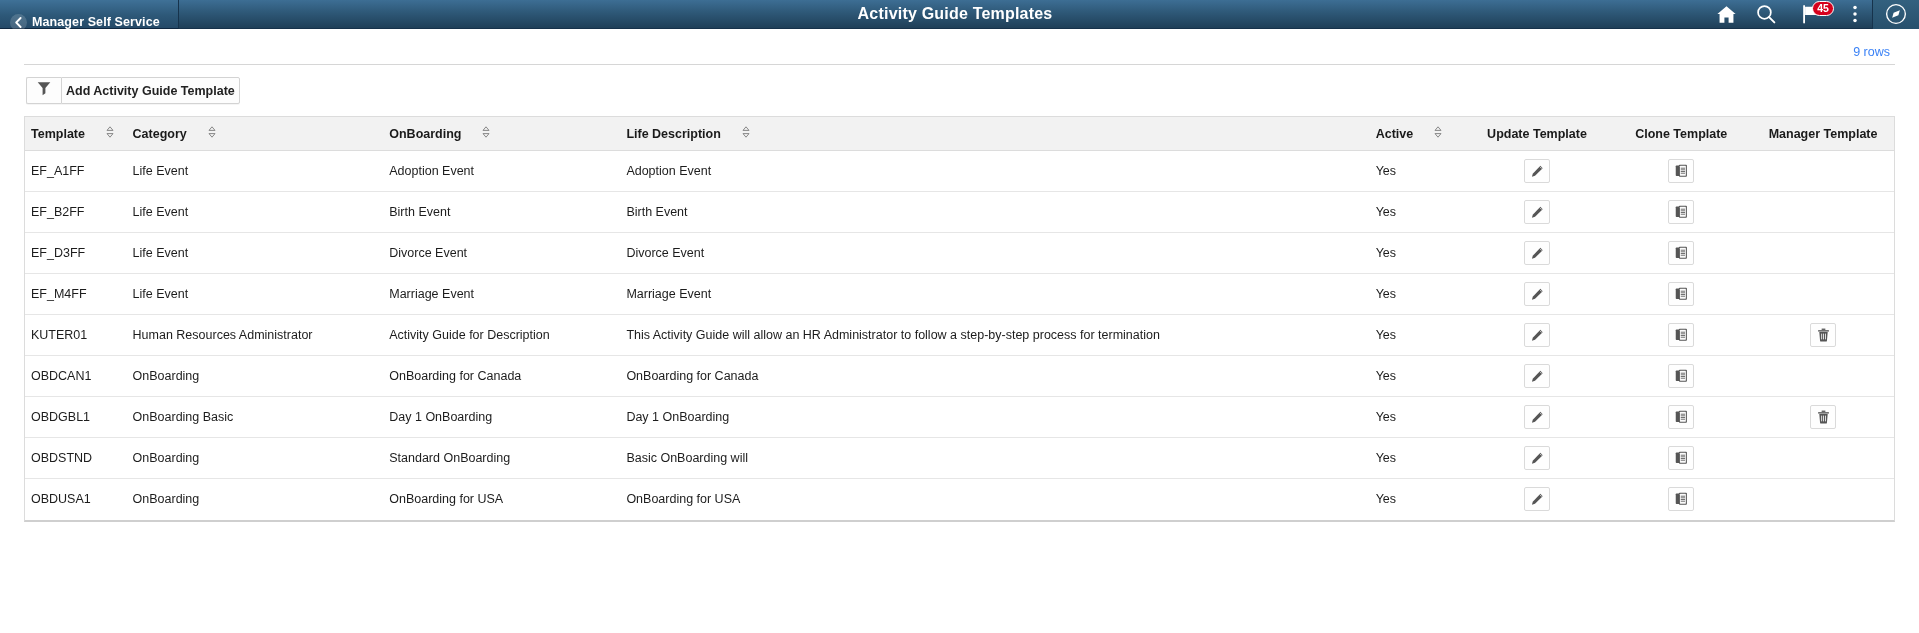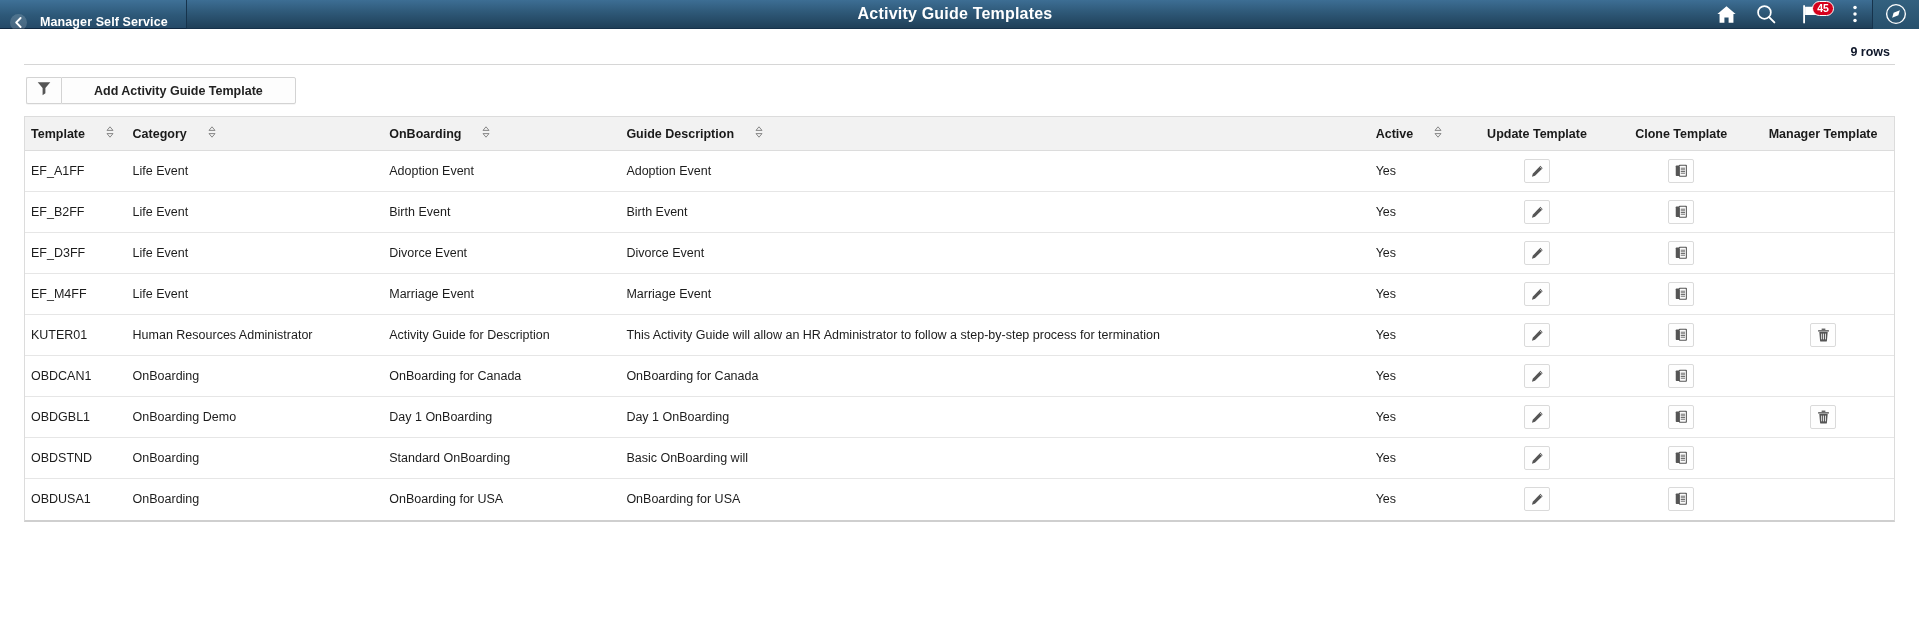--- a/index.html
+++ b/index.html
@@ -17,21 +17,21 @@
     height: 29px;
     width: 1919px;
     background: linear-gradient(180deg, #3d6e94 0%, #2e5877 45%, #1f3f58 100%);
     display: flex;
     align-items: center;
     border-bottom: 1px solid #16314a;
   }
   .back-chip {
     display: flex;
     align-items: center;
-    gap: 13px;
+    gap: 5px;
     height: 29px;
     padding: 17px 18px 0 10px;
     background: linear-gradient(180deg, #3f7197 0%, #2d5878 55%, #254a68 100%);
     border-right: 1px solid #16334c;
     border-bottom: 1px solid #0f2740;
     cursor: pointer;
   }
   .back-chevron {
     width: 17px; height: 17px;
     border-radius: 50%;
@@ -96,22 +96,22 @@
   }
 
   
   .page {
     width: 1919px;
     padding: 0 24px;
   }
   .rows-count {
     text-align: right;
     font-size: 12.5px;
-    font-weight: bold;
-    color: #0f172a;
+    font-weight: normal;
+    color: #3b82f6;
     padding: 16px 5px 5px 0;
   }
   .rule {
     height: 1px;
     background: #d6d6d6;
     width: 100%;
   }
 
   
   .toolbar {
@@ -126,21 +126,21 @@
     border-radius: 2px;
     height: 27px;
     display: flex;
     align-items: center;
     justify-content: center;
     cursor: pointer;
     box-shadow: 0 1px 0 rgba(0,0,0,0.04);
   }
   .tb-btn.filter { width: 35px; border-right: none; border-radius: 2px 0 0 2px; }
   .tb-btn.add {
-    padding: 0 32px;
+    padding: 0 4px;
     border-radius: 0 2px 2px 0;
     font-size: 12.5px;
     font-weight: bold;
     color: #222;
     white-space: nowrap;
   }
 
   
   .grid-wrap {
     border: 1px solid #dcdcdc;
@@ -325,21 +325,21 @@
               <span class="sort-ico">
                 <svg width="8" height="12" viewBox="0 0 8 12">
                     <path d="M4 0.8 7 4.4H1z" fill="none" stroke="#555" stroke-width="0.9"></path>
                     <path d="M4 11.2 1 7.6h6z" fill="none" stroke="#555" stroke-width="0.9"></path>
                   </svg>
               </span>
             </span>
           </th>
           <th class="c-long">
             <span class="th-inner">
-              <span>Guide Description</span>
+              <span>Life Description</span>
               <span class="sort-ico">
                 <svg width="8" height="12" viewBox="0 0 8 12">
                     <path d="M4 0.8 7 4.4H1z" fill="none" stroke="#555" stroke-width="0.9"></path>
                     <path d="M4 11.2 1 7.6h6z" fill="none" stroke="#555" stroke-width="0.9"></path>
                   </svg>
               </span>
             </span>
           </th>
           <th class="c-act">
             <span class="th-inner">
@@ -526,21 +526,21 @@
                     <rect x="6.2" y="5.8" width="4.6" height="0.9"></rect>
                     <rect x="6.2" y="7.6" width="4.6" height="0.9"></rect>
                     <rect x="6.2" y="9.4" width="4.6" height="0.9"></rect>
                   </g>
                 </svg>
               </span></td>
             <td class="c-del action-cell"></td>
           </tr>
           <tr>
             <td class="c-tpl">OBDGBL1</td>
-            <td class="c-cat">OnBoarding Demo</td>
+            <td class="c-cat">OnBoarding Basic</td>
             <td class="c-desc">Day 1 OnBoarding</td>
             <td class="c-long">Day 1 OnBoarding</td>
             <td class="c-act">Yes</td>
             <td class="c-upd action-cell"><span class="action-btn">
                 <svg width="13" height="13" viewBox="0 0 14 14">
                   <path d="M10.1 0.9 12.6 3.4 4.3 11.7 1.0 12.6 1.9 9.3z" fill="#555"></path>
                   <path d="M9.6 1.9 11.6 3.9" stroke="#fff" stroke-width="0.8"></path>
                 </svg>
               </span></td>
             <td class="c-cln action-cell"><span class="action-btn">

